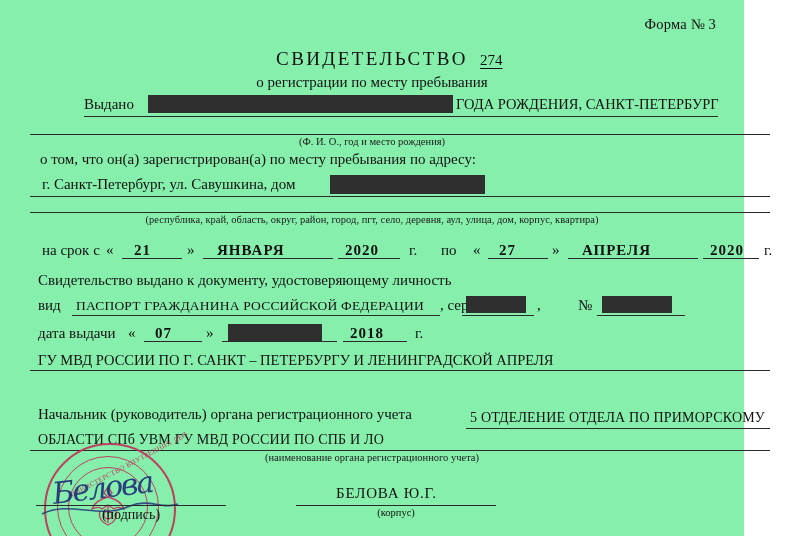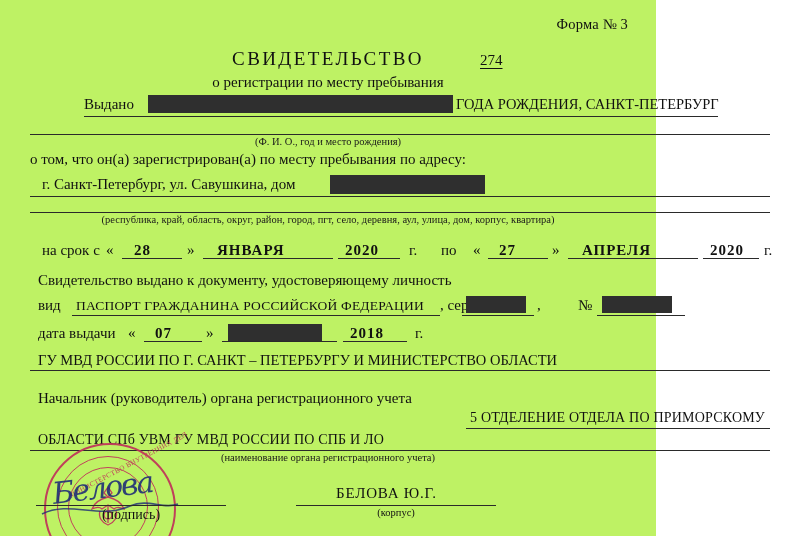--- a/index.html
+++ b/index.html
@@ -11,23 +11,23 @@
     width: 800px;
     height: 536px;
     position: relative;
     font-family: "Liberation Serif", serif;
     color: #111;
     overflow: hidden;
   }
   .page {
     position: absolute;
     left: 0; top: 0;
-    width: 656px;
+    width: 744px;
     height: 536px;
-    background: #bef264;
+    background: #86efac;
   }
   .form-no {
     position: absolute;
     right: 28px;
     top: 16px;
     font-size: 14.5px;
     letter-spacing: 0.2px;
   }
   .title {
     position: absolute;
@@ -157,30 +157,30 @@
   <div class="subtitle">о регистрации по месту пребывания</div>
 
   <div class="row" style="left:84px; top:96px;">Выдано</div>
   <div class="redact" style="left:148px; top:95px; width:305px; height:18px;"></div>
   <div class="row" style="left:456px; top:96px; font-size:14.5px;">ГОДА РОЖДЕНИЯ, САНКТ-ПЕТЕРБУРГ</div>
   <div class="line" style="left:84px; top:116px; width:634px;"></div>
 
   <div class="line" style="left:30px; top:134px; width:740px;"></div>
   <div class="hint" style="top:136px;">(Ф. И. О., год и место рождения)</div>
 
-  <div class="row" style="left:30px; top:151px;">о том, что он(а) зарегистрирован(а) по месту пребывания по адресу:</div>
+  <div class="row" style="left:40px; top:151px;">о том, что он(а) зарегистрирован(а) по месту пребывания по адресу:</div>
   <div class="row" style="left:42px; top:176px;">г. Санкт-Петербург, ул. Савушкина, дом</div>
   <div class="redact" style="left:330px; top:175px; width:155px; height:19px;"></div>
   <div class="line" style="left:30px; top:196px; width:740px;"></div>
   <div class="line" style="left:30px; top:212px; width:740px;"></div>
   <div class="hint" style="top:214px;">(республика, край, область, округ, район, город, пгт, село, деревня, аул, улица, дом, корпус, квартира)</div>
 
   <div class="row" style="left:42px; top:242px;">на срок с</div>
   <div class="row" style="left:106px; top:242px;">«</div>
-  <div class="row" style="left:134px; top:242px; font-weight:bold; letter-spacing:1px;">28</div>
+  <div class="row" style="left:134px; top:242px; font-weight:bold; letter-spacing:1px;">21</div>
   <div class="line" style="left:122px; top:258px; width:60px;"></div>
   <div class="row" style="left:187px; top:242px;">»</div>
   <div class="row" style="left:217px; top:242px; font-weight:bold; letter-spacing:1px;">ЯНВАРЯ</div>
   <div class="line" style="left:203px; top:258px; width:130px;"></div>
   <div class="row" style="left:345px; top:242px; font-weight:bold; letter-spacing:1px;">2020</div>
   <div class="line" style="left:338px; top:258px; width:62px;"></div>
   <div class="row" style="left:409px; top:242px;">г.</div>
   <div class="row" style="left:441px; top:242px;">по</div>
   <div class="row" style="left:473px; top:242px;">«</div>
   <div class="row" style="left:499px; top:242px; font-weight:bold; letter-spacing:1px;">27</div>
@@ -209,24 +209,24 @@
   <div class="row" style="left:128px; top:325px;">«</div>
   <div class="row" style="left:155px; top:325px; font-weight:bold; letter-spacing:1px;">07</div>
   <div class="line" style="left:144px; top:341px; width:58px;"></div>
   <div class="row" style="left:206px; top:325px;">»</div>
   <div class="redact" style="left:228px; top:324px; width:94px; height:17px;"></div>
   <div class="line" style="left:222px; top:341px; width:115px;"></div>
   <div class="row" style="left:350px; top:325px; font-weight:bold; letter-spacing:1px;">2018</div>
   <div class="line" style="left:343px; top:341px; width:64px;"></div>
   <div class="row" style="left:415px; top:325px;">г.</div>
 
-  <div class="row" style="left:38px; top:352px; font-size:14.5px;">ГУ  МВД  РОССИИ  ПО  Г. САНКТ – ПЕТЕРБУРГУ  И  МИНИСТЕРСТВО ОБЛАСТИ</div>
+  <div class="row" style="left:38px; top:352px; font-size:14.5px;">ГУ  МВД  РОССИИ  ПО  Г. САНКТ – ПЕТЕРБУРГУ  И  ЛЕНИНГРАДСКОЙ АПРЕЛЯ</div>
   <div class="line" style="left:30px; top:370px; width:740px;"></div>
 
-  <div class="row" style="left:38px; top:390px;text-align:right;">Начальник (руководитель) органа регистрационного учета</div>
+  <div class="row" style="left:38px; top:406px;text-align:right;">Начальник (руководитель) органа регистрационного учета</div>
   <div class="row" style="left:470px; top:410px; font-size:14px; letter-spacing:0.2px;">5 ОТДЕЛЕНИЕ ОТДЕЛА  ПО ПРИМОРСКОМУ</div>
   <div class="line" style="left:466px; top:428px; width:304px;"></div>
   <div class="row" style="left:38px; top:432px; font-size:14px; letter-spacing:0.2px;">ОБЛАСТИ СПб УВМ  ГУ  МВД  РОССИИ  ПО  СПБ  И  ЛО</div>
   <div class="line" style="left:30px; top:450px; width:740px;"></div>
   <div class="hint" style="top:452px;">(наименование органа регистрационного учета)</div>
 
   <div class="stamp">
     <div class="stamp-inner"></div>
     <div class="stamp-inner2"></div>
     <div class="stamp-text" style="left:16px; top:16px; transform:rotate(-28deg);">МИНИСТЕРСТВО ВНУТРЕННИХ ДЕЛ</div>

